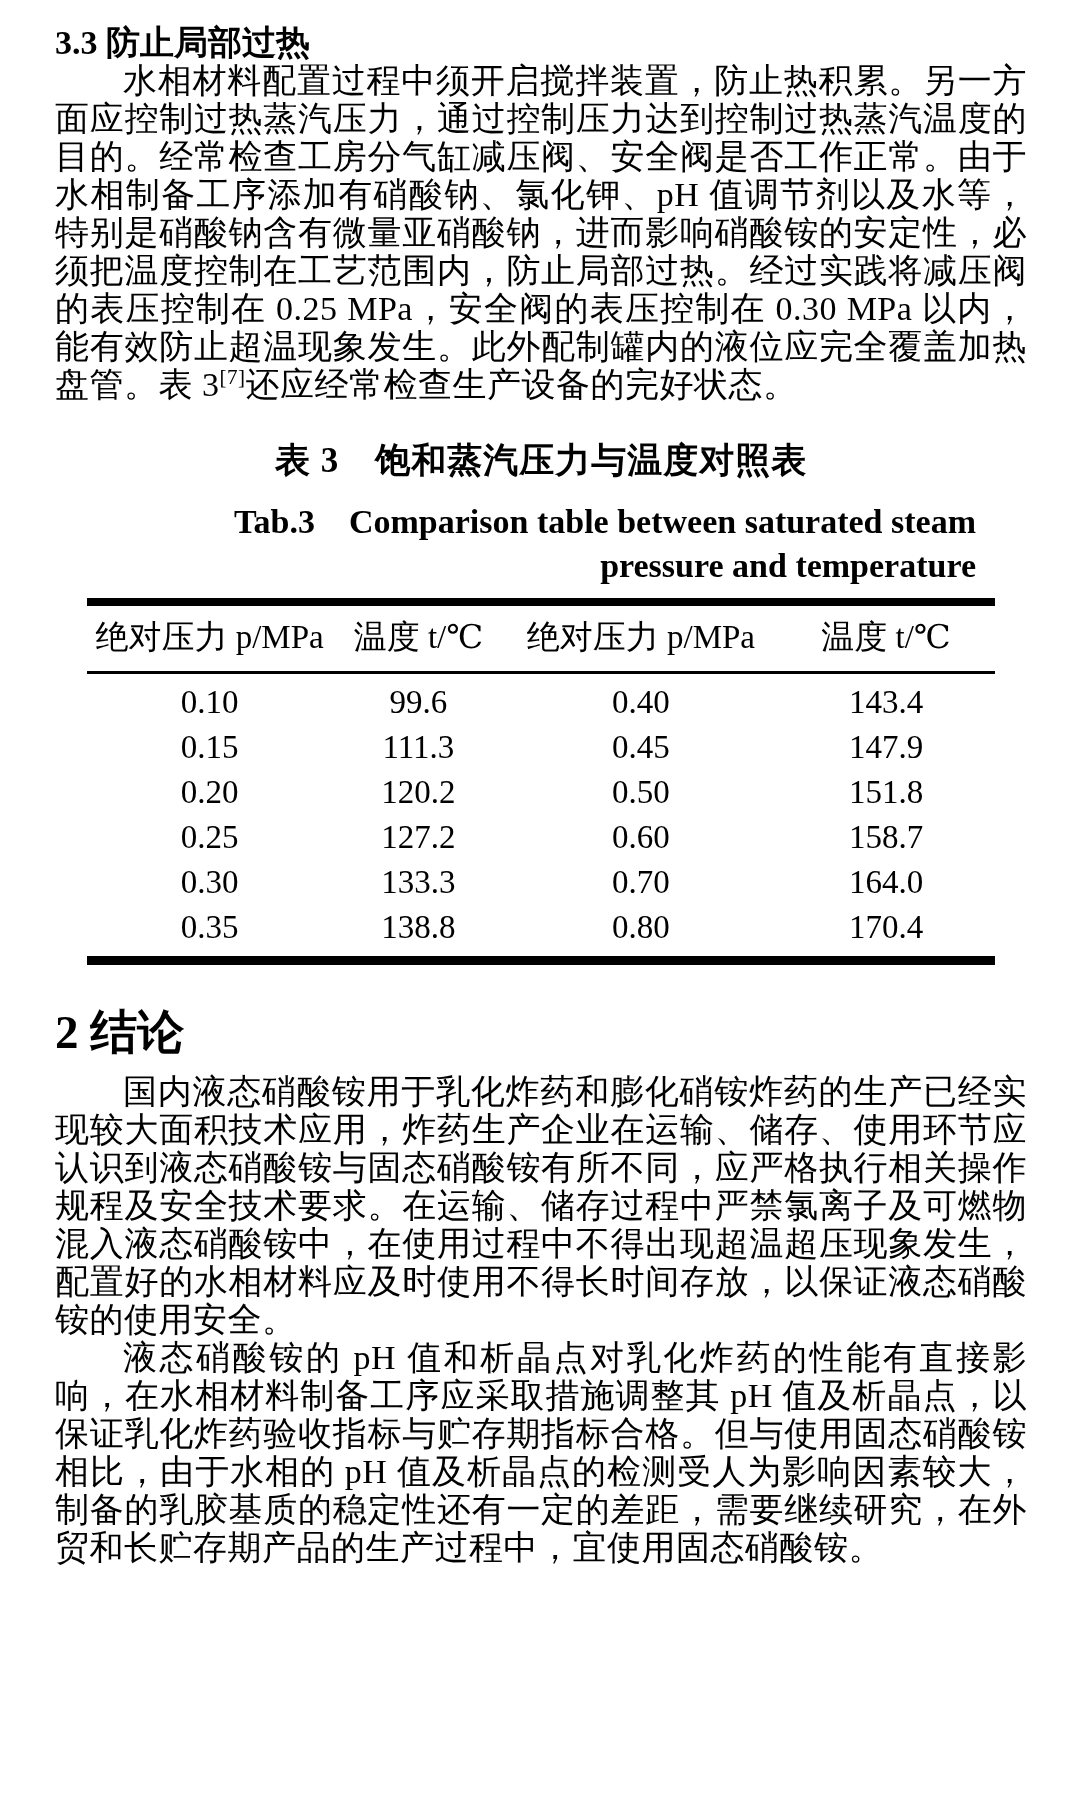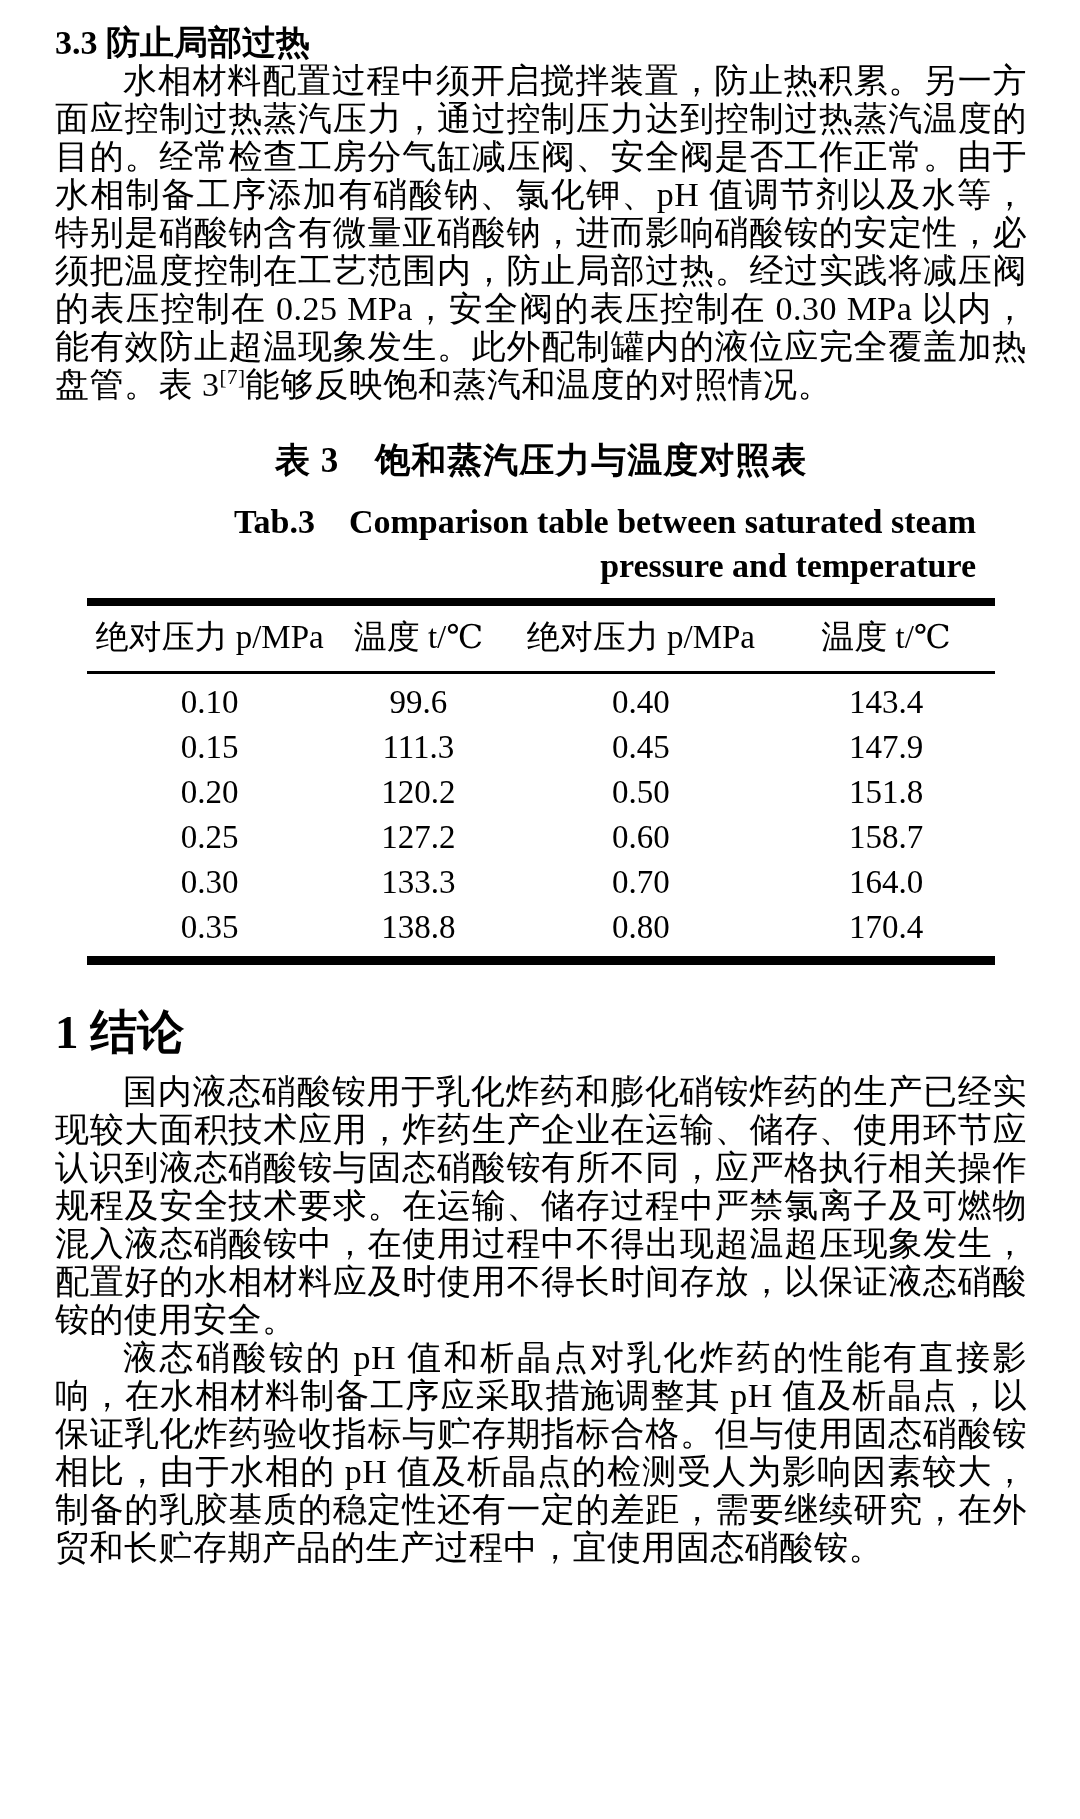--- a/index.html
+++ b/index.html
@@ -88,21 +88,21 @@
   }
 </style>
 </head>
 <body>
 
 <div class="page">
 
 
   <h3 class="subheading">3.3  防止局部过热</h3>
 
-  <p class="para"><span>水相材料配置过程中须开启搅拌装置，防止热积累。另一方面应控制过热蒸汽压力，通过控制压力达到控制过热蒸汽温度的目的。经常检查工房分气缸减压阀、安全阀是否工作正常。由于水相制备工序添加有硝酸钠、氯化钾、pH 值调节剂以及水等，特别是硝酸钠含有微量亚硝酸钠，进而影响硝酸铵的安定性，必须把温度控制在工艺范围内，防止局部过热。经过实践将减压阀的表压控制在 0.25 MPa，安全阀的表压控制在 0.30 MPa 以内，能有效防止超温现象发生。此外配制罐内的液位应完全覆盖加热盘管。表 3</span><sup>[7]</sup><span>能够反映饱和蒸汽和温度的对照情况。</span></p>
+  <p class="para"><span>水相材料配置过程中须开启搅拌装置，防止热积累。另一方面应控制过热蒸汽压力，通过控制压力达到控制过热蒸汽温度的目的。经常检查工房分气缸减压阀、安全阀是否工作正常。由于水相制备工序添加有硝酸钠、氯化钾、pH 值调节剂以及水等，特别是硝酸钠含有微量亚硝酸钠，进而影响硝酸铵的安定性，必须把温度控制在工艺范围内，防止局部过热。经过实践将减压阀的表压控制在 0.25 MPa，安全阀的表压控制在 0.30 MPa 以内，能有效防止超温现象发生。此外配制罐内的液位应完全覆盖加热盘管。表 3</span><sup>[7]</sup><span>还应经常检查生产设备的完好状态。</span></p>
 
   <div class="table-block">
     <div class="tbl-title-zh">表 3　饱和蒸汽压力与温度对照表</div>
     <div class="tbl-title-en">Tab.3　Comparison table between saturated steam pressure and temperature</div>
 
     <table class="data-table">
       <colgroup>
         <col style="width:27%">
         <col style="width:19%">
         <col style="width:30%">
@@ -150,19 +150,19 @@
         <tr>
           <td>0.35</td>
           <td>138.8</td>
           <td>0.80</td>
           <td>170.4</td>
         </tr>
       </tbody>
     </table>
   </div>
 
-  <h2 class="conclusion-heading">1  结论</h2>
+  <h2 class="conclusion-heading">2  结论</h2>
 
   <p class="para"><span>国内液态硝酸铵用于乳化炸药和膨化硝铵炸药的生产已经实现较大面积技术应用，炸药生产企业在运输、储存、使用环节应认识到液态硝酸铵与固态硝酸铵有所不同，应严格执行相关操作规程及安全技术要求。在运输、储存过程中严禁氯离子及可燃物混入液态硝酸铵中，在使用过程中不得出现超温超压现象发生，配置好的水相材料应及时使用不得长时间存放，以保证液态硝酸铵的使用安全。</span></p>
 
   <p class="para"><span>液态硝酸铵的 pH 值和析晶点对乳化炸药的性能有直接影响，在水相材料制备工序应采取措施调整其 pH 值及析晶点，以保证乳化炸药验收指标与贮存期指标合格。但与使用固态硝酸铵相比，由于水相的 pH 值及析晶点的检测受人为影响因素较大，制备的乳胶基质的稳定性还有一定的差距，需要继续研究，在外贸和长贮存期产品的生产过程中，宜使用固态硝酸铵。</span></p>
 
 </div>
 
 </body></html>

